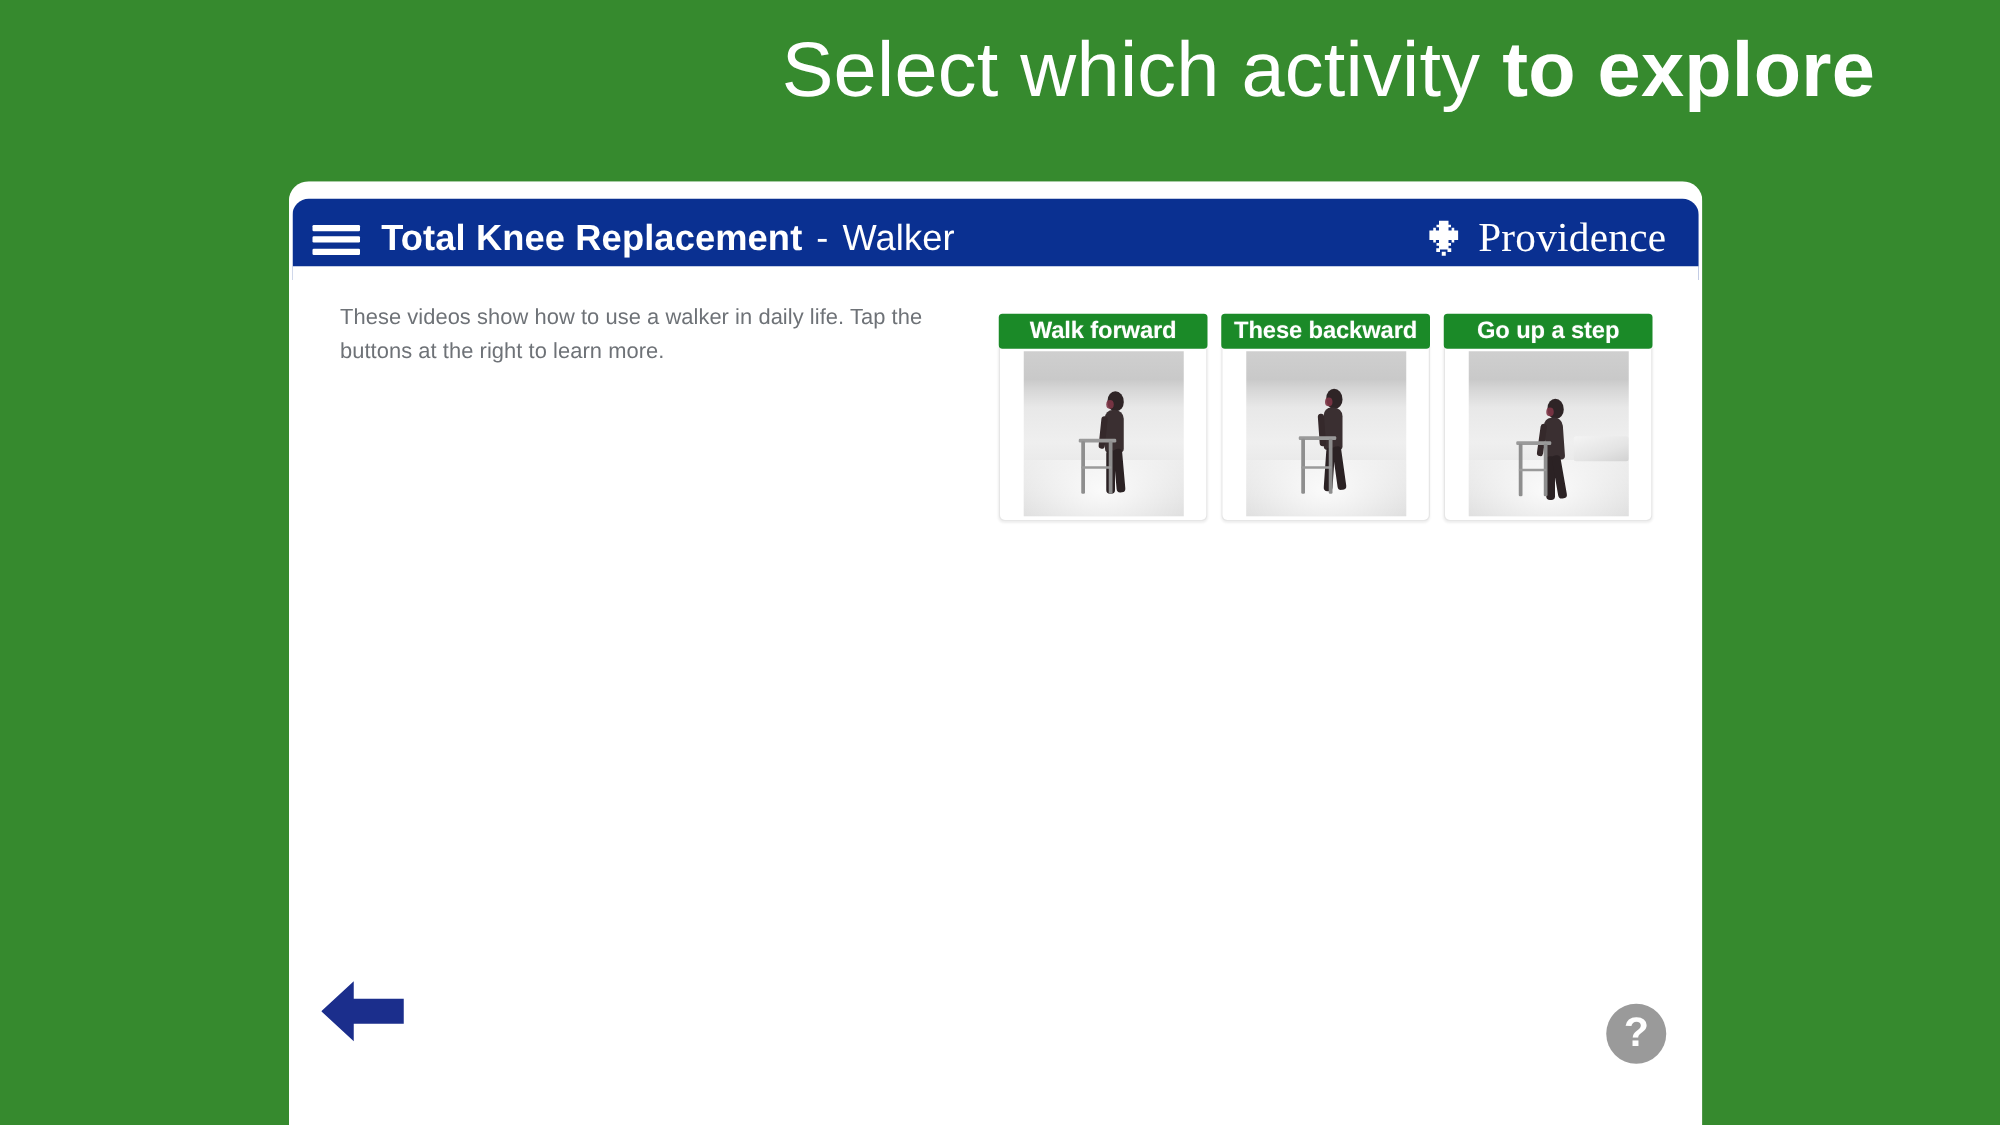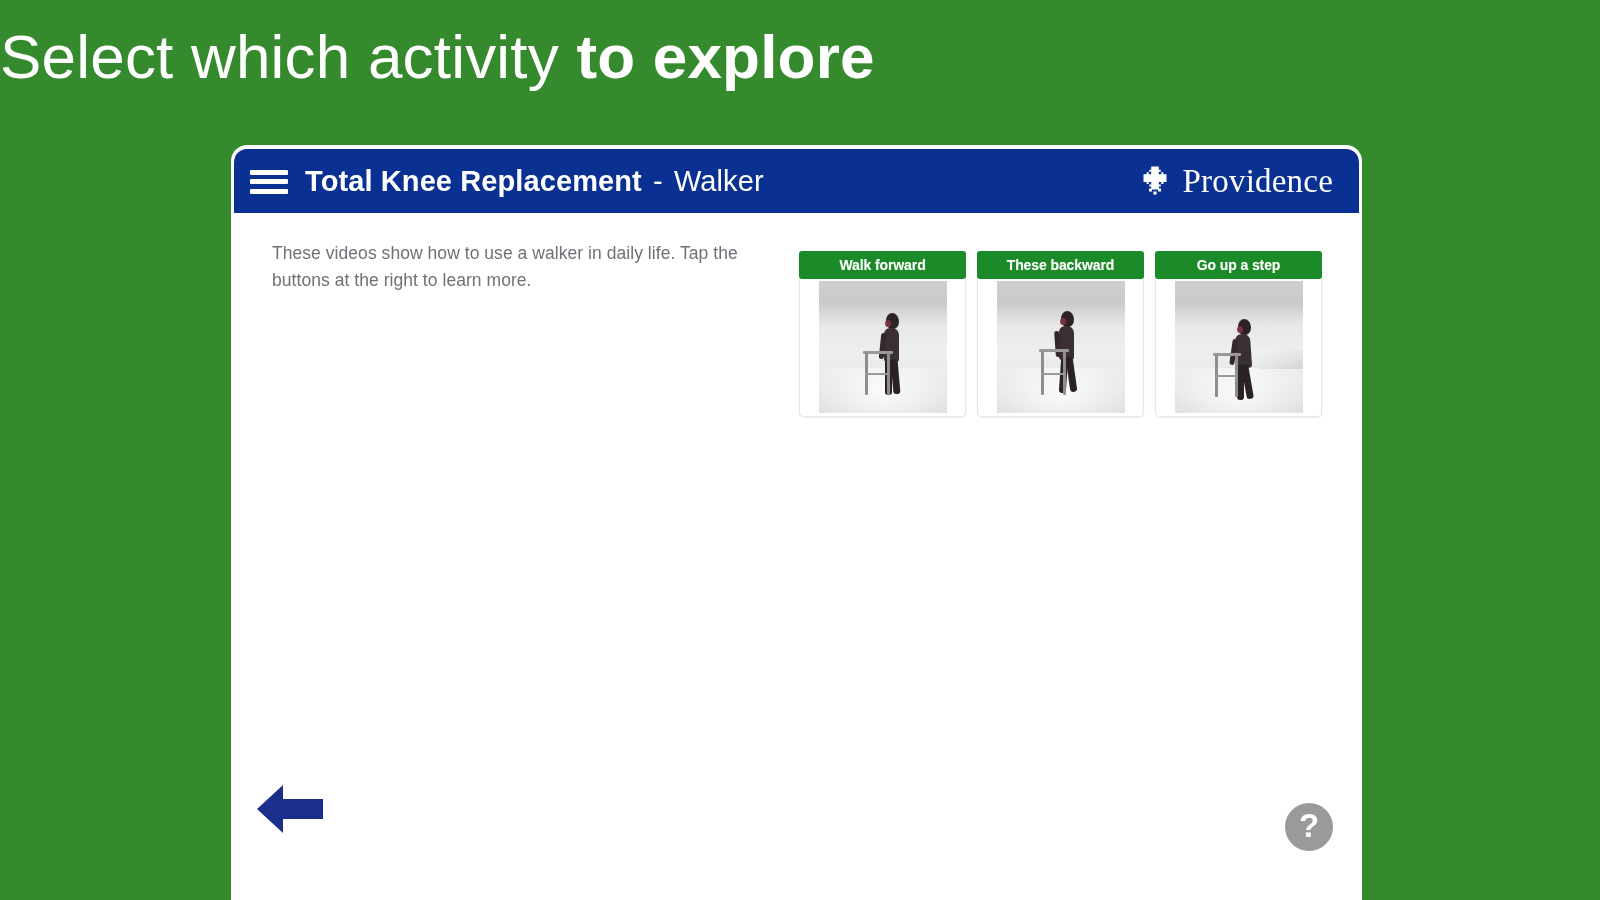--- a/index.html
+++ b/index.html
@@ -15,21 +15,21 @@
     font-family: "Liberation Sans", sans-serif;
     position: relative;
   }
 
   
   .slide-title {
     position: absolute;
     left: 0;
     top: 26px;
     width: 1500px;
-    text-align: left;
+    text-align: right;
     color: #ffffff;
     font-size: 62px;
     line-height: 1.0;
     letter-spacing: 0.2px;
     white-space: nowrap;
   }
   .slide-title .t-light { font-weight: 400; }
   .slide-title .t-bold  { font-weight: 700; }
 
   
@@ -44,21 +44,21 @@
     border: 3px solid #ffffff;
     border-bottom: none;
     overflow: hidden;
     box-shadow: 0 0 0 0 rgba(0,0,0,0);
   }
 
   
   .app-header {
     position: absolute;
     left: 0;
-    top: 1px;
+    top: 11px;
     width: 100%;
     height: 65px;
     background: #0a3091;
     border-radius: 13px 13px 0 0;
     display: flex;
     align-items: center;
     padding: 0 18px 0 16px;
     justify-content: flex-end;
   }
 
@@ -157,21 +157,21 @@
     flex-direction: column;
     align-items: center;
     cursor: pointer;
   }
 
   .card-label {
     width: 100%;
     height: 28px;
     background: #1b8a28;
     color: #ffffff;
-    font-size: 14px;
+    font-size: 19px;
     font-weight: 700;
     letter-spacing: -0.1px;
     display: flex;
     align-items: center;
     justify-content: center;
     border-radius: 3px;
     text-shadow: 0 0 1px rgba(255,255,255,0.35);
     white-space: nowrap;
     position: relative;
     z-index: 2;

